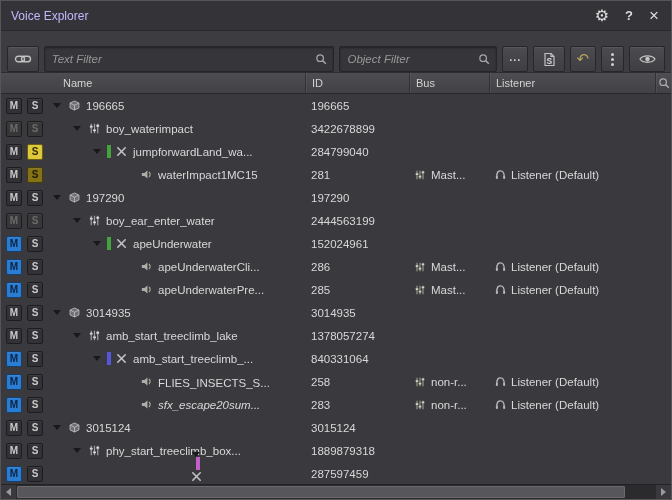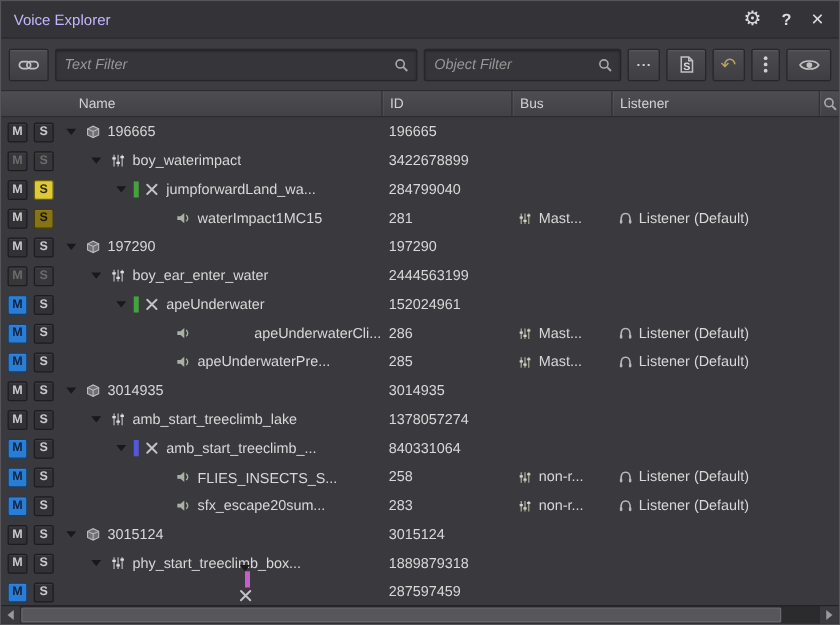--- a/index.html
+++ b/index.html
@@ -10,21 +10,21 @@
   
   .titlebar{height:30px;flex:none;display:flex;align-items:center;background:#343438;border-bottom:1px solid #28282b;padding:0 10px}
   .title{color:#c4b5fd;font-size:12px}
   .titlebar-actions{margin-left:auto;display:flex;align-items:center;gap:16px;padding-right:2px}
   .tb-glyph{color:#dcdcdc;font-size:14px;line-height:1;cursor:default}
   .tb-gear{font-size:16px}
   .tb-help{font-weight:bold;font-size:13px}
   .tb-close{font-size:17px}
 
   
-  .toolbar{height:42px;flex:none;display:flex;align-items:center;gap:5px;padding:0 6px;background:#3d3d41;border-bottom:1px solid #2d2d31}
+  .toolbar{height:42px;flex:none;display:flex;align-items:flex-end;gap:5px;padding:0 6px;background:#3d3d41;border-bottom:1px solid #2d2d31}
   .btn{height:26px;display:flex;align-items:center;justify-content:center;background:linear-gradient(#4b4b50,#3e3e43);border:1px solid #27272b;border-radius:2px;color:#d0d0d0;box-shadow:inset 0 1px 0 rgba(255,255,255,.07);font-family:inherit}
   .btn-link{width:32px}
   .filter{height:26px;display:flex;align-items:center;background:#35353a;border:1px solid #26262a;border-radius:2px;box-shadow:inset 0 1px 2px rgba(0,0,0,.35)}
   .filter input{flex:1;min-width:0;background:transparent;border:none;outline:none;color:#dddddd;font-size:11.5px;font-style:italic;padding:0 7px;font-family:inherit}
   .filter input::placeholder{color:#989898;font-style:italic}
   .mag{display:flex;align-items:center;margin-right:6px;opacity:.9}
   .text-filter{width:294px}
   .object-filter{width:158px}
   .btn-browse{width:26px;font-weight:bold;letter-spacing:1px;font-size:11px;padding-bottom:4px}
   .btn-docs{width:32px}
@@ -364,21 +364,21 @@
       <span class="row-icon"></span>
       <span class="label"></span>
     </div>
     <div></div>
   </div>
       <div class="row grid">
     <div class="ms-cell">
       <button class="ms m state-on">M</button>
       <button class="ms s state-off">S</button>
     </div>
-    <div class="name-cell" style="padding-left: 90px; justify-content: space-between;">
+    <div class="name-cell" style="padding-left: 90px;">
 
       <span class="row-icon">
             <svg width="13" height="13" viewBox="0 0 14 14">
               <path d="M2 5.3h2.8L8 2.6v8.8L4.8 8.7H2z" fill="#aab0a6"></path>
               <path d="M9.6 4.3c1.8 1.5 1.8 3.9 0 5.4" fill="none" stroke="#aab0a6" stroke-width="1.2"></path>
             </svg>
           </span>
       <span class="label">apeUnderwaterCli...</span>
     </div>
     <div class="id-cell label">286</div>
@@ -573,21 +573,21 @@
           </span>
       <span class="label">Listener (Default)</span>
     </div>
     <div></div>
   </div>
       <div class="row grid">
     <div class="ms-cell">
       <button class="ms m state-on">M</button>
       <button class="ms s state-off">S</button>
     </div>
-    <div class="name-cell" style="padding-left: 90px;">
+    <div class="name-cell" style="padding-left: 90px; font-style: italic;">
 
       <span class="row-icon">
             <svg width="13" height="13" viewBox="0 0 14 14">
               <path d="M2 5.3h2.8L8 2.6v8.8L4.8 8.7H2z" fill="#aab0a6"></path>
               <path d="M9.6 4.3c1.8 1.5 1.8 3.9 0 5.4" fill="none" stroke="#aab0a6" stroke-width="1.2"></path>
             </svg>
           </span>
       <span class="label">sfx_escape20sum...</span>
     </div>
     <div class="id-cell label">283</div>

